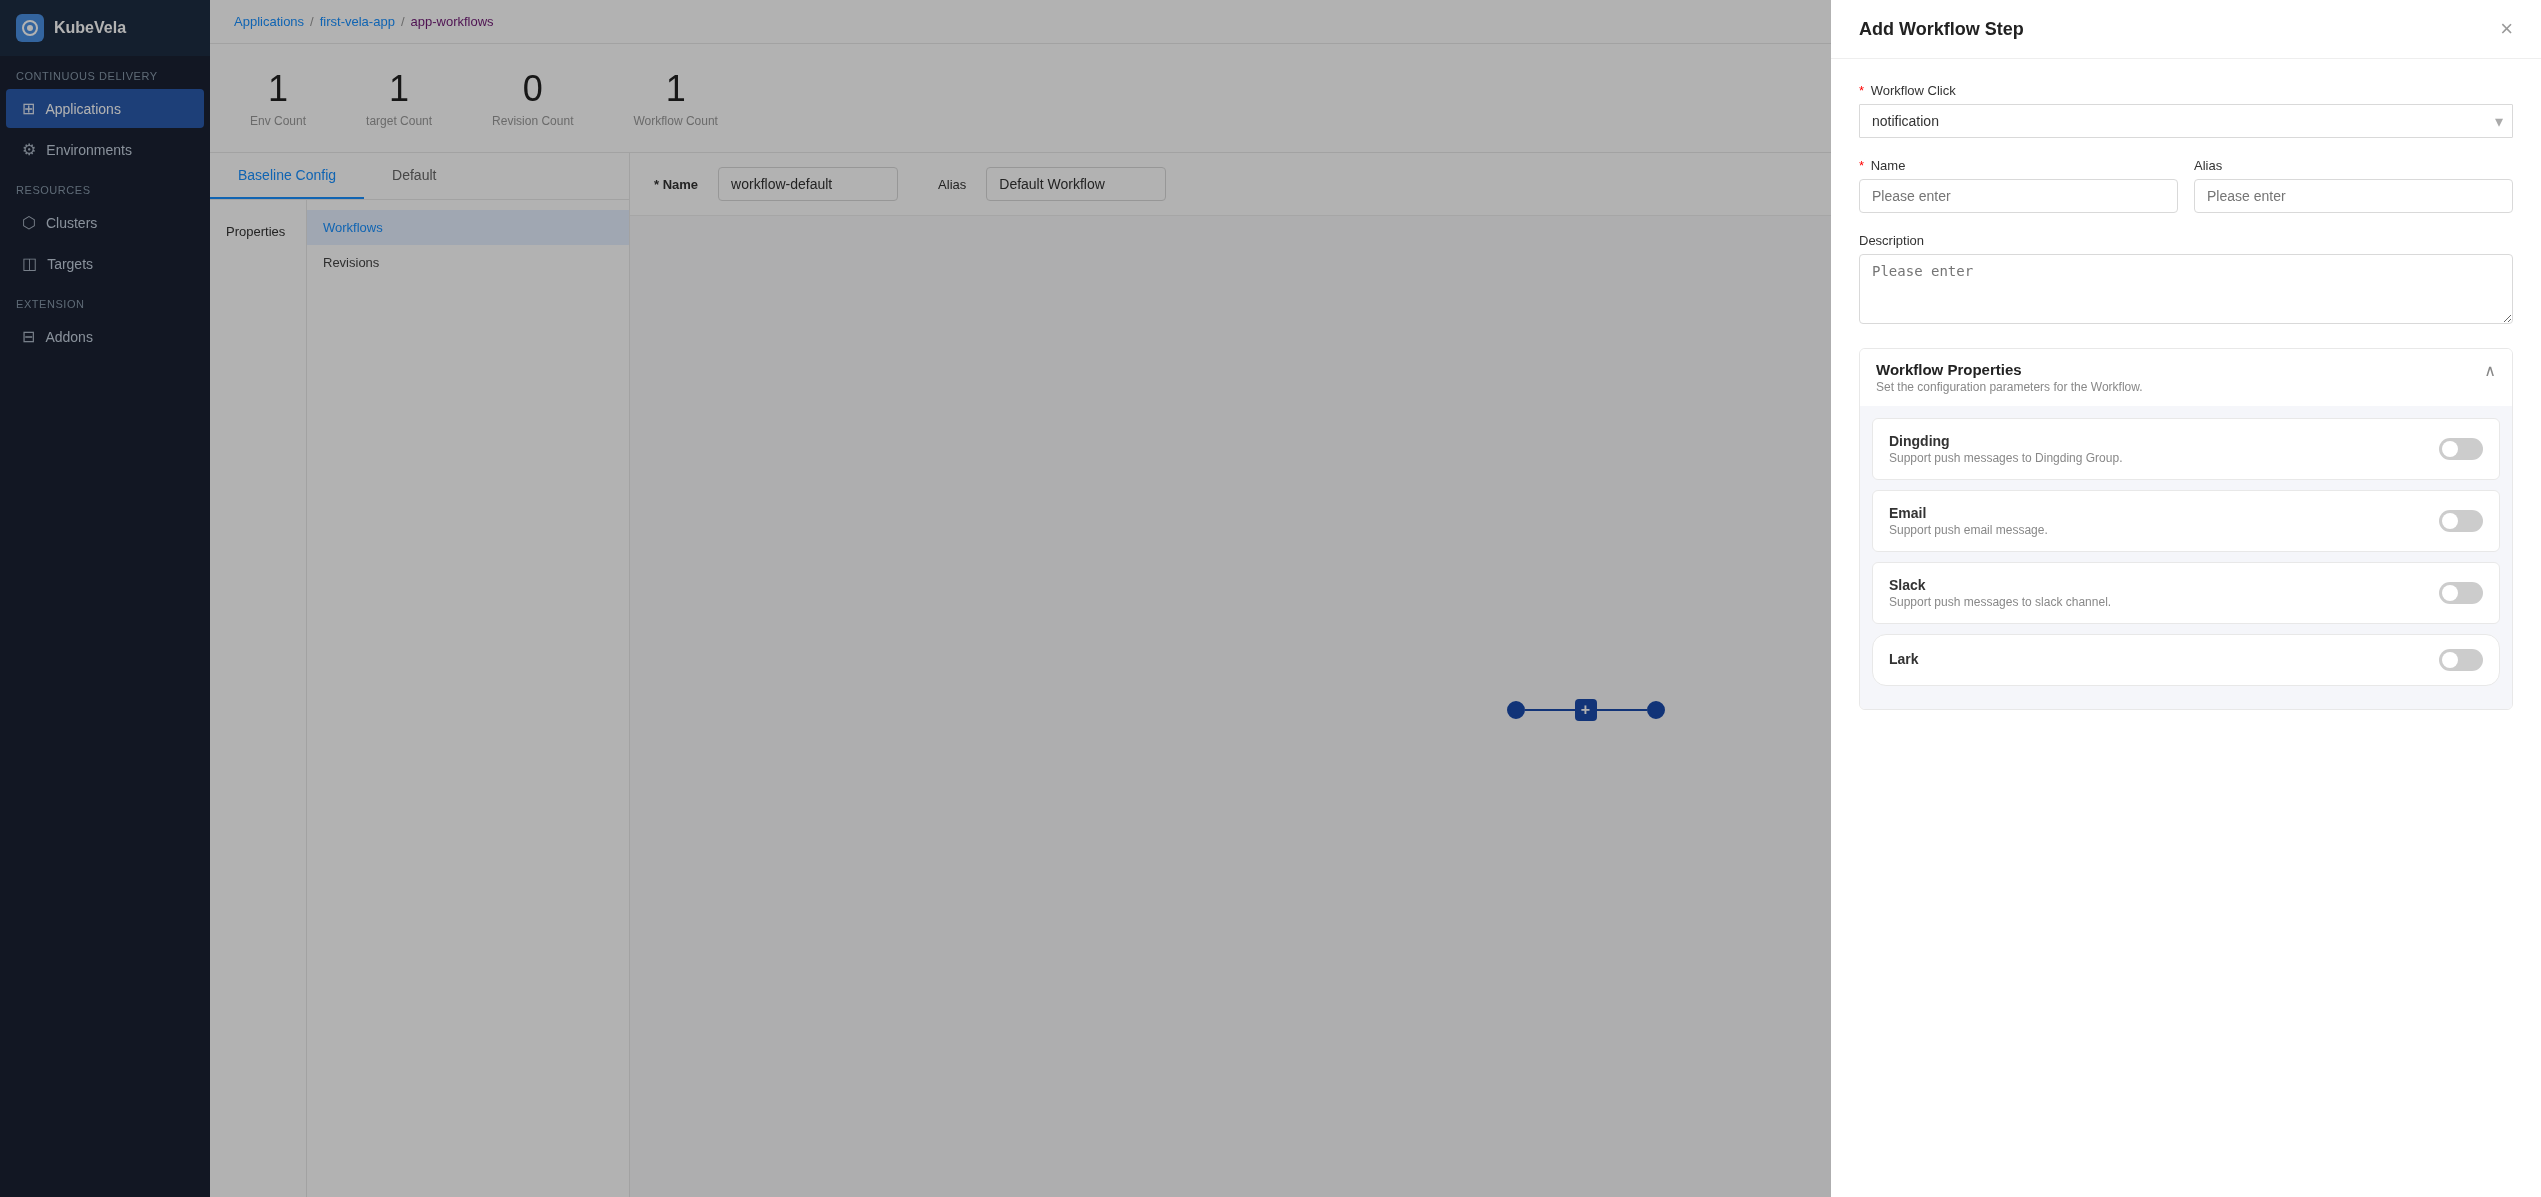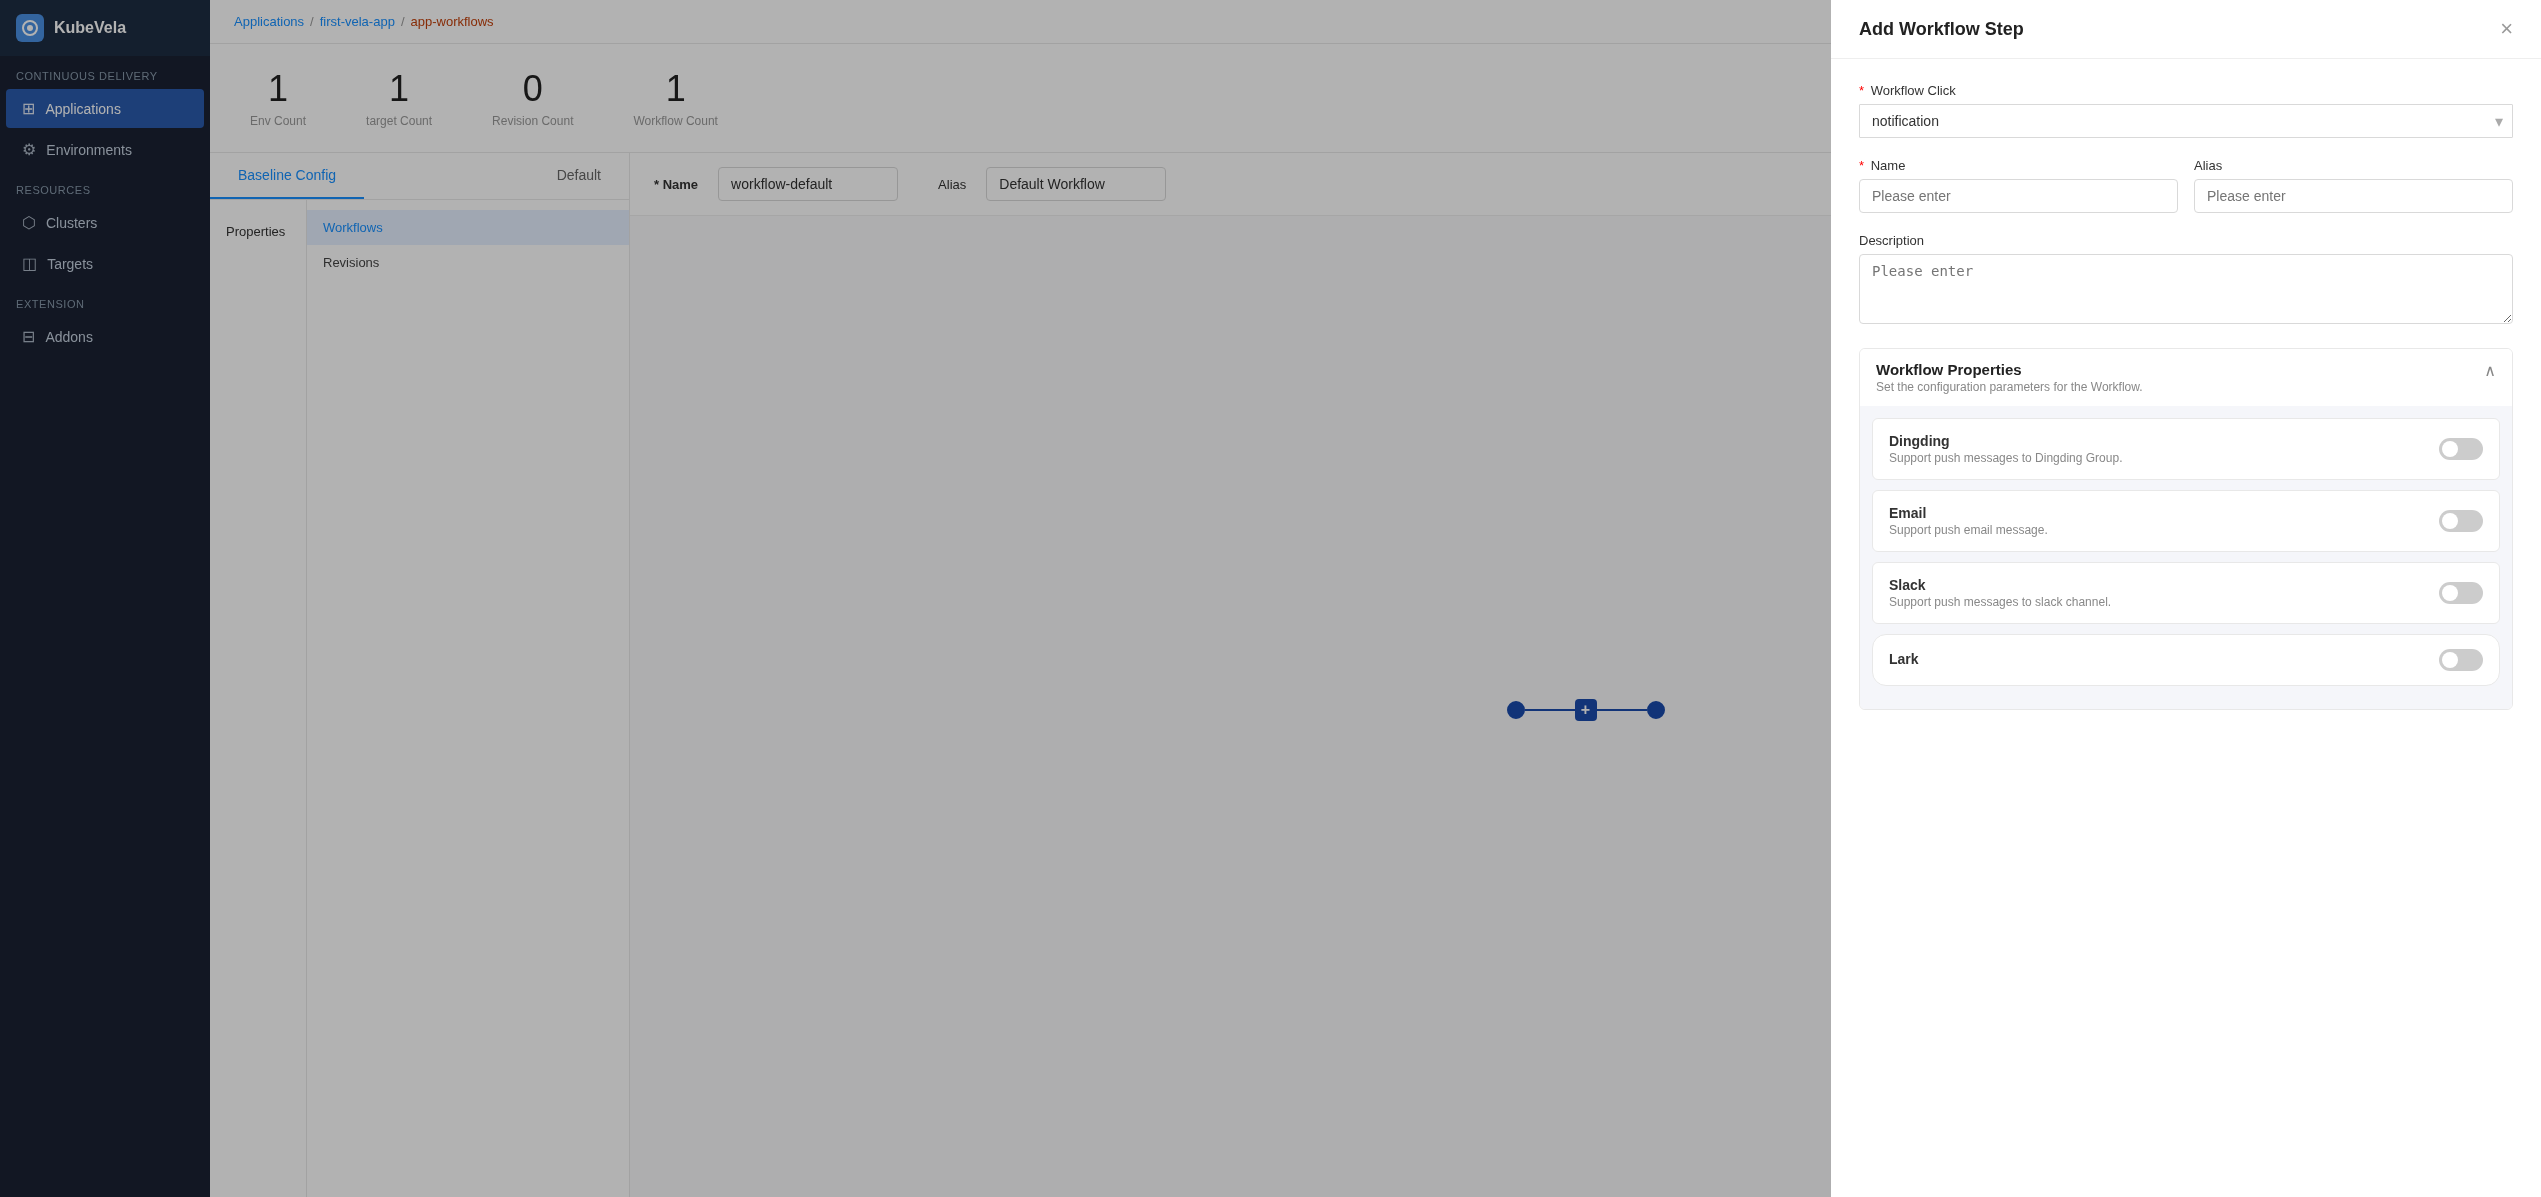--- a/index.html
+++ b/index.html
@@ -66,21 +66,21 @@
       border-bottom: 1px solid #e8e8e8;
       padding: 14px 24px;
       display: flex;
       align-items: center;
       gap: 6px;
       font-size: 13px;
       color: #666;
     }
     .breadcrumb-sep { color: #999; }
     .breadcrumb-link { color: #1890ff; cursor: pointer; }
-    .breadcrumb-current { color: #c2410c; text-align: center; }
+    .breadcrumb-current { color: #701a75; text-align: center; }
 
     
     .stats-row {
       background: #fff;
       display: flex;
       padding: 24px 40px;
       gap: 60px;
       border-bottom: 1px solid #e8e8e8;
     }
     .stat-item { text-align: center; }
@@ -100,21 +100,20 @@
       background: #fff;
       border-right: 1px solid #e8e8e8;
       display: flex;
       flex-direction: column;
       flex-shrink: 0;
     }
 
     .tab-bar {
       display: flex;
       border-bottom: 1px solid #e8e8e8;
-      justify-content: space-between;
     }
     .tab {
       padding: 14px 28px;
       font-size: 14px;
       cursor: pointer;
       color: #666;
       border-bottom: 2px solid transparent;
     }
     .tab.active {
       color: #1890ff;

